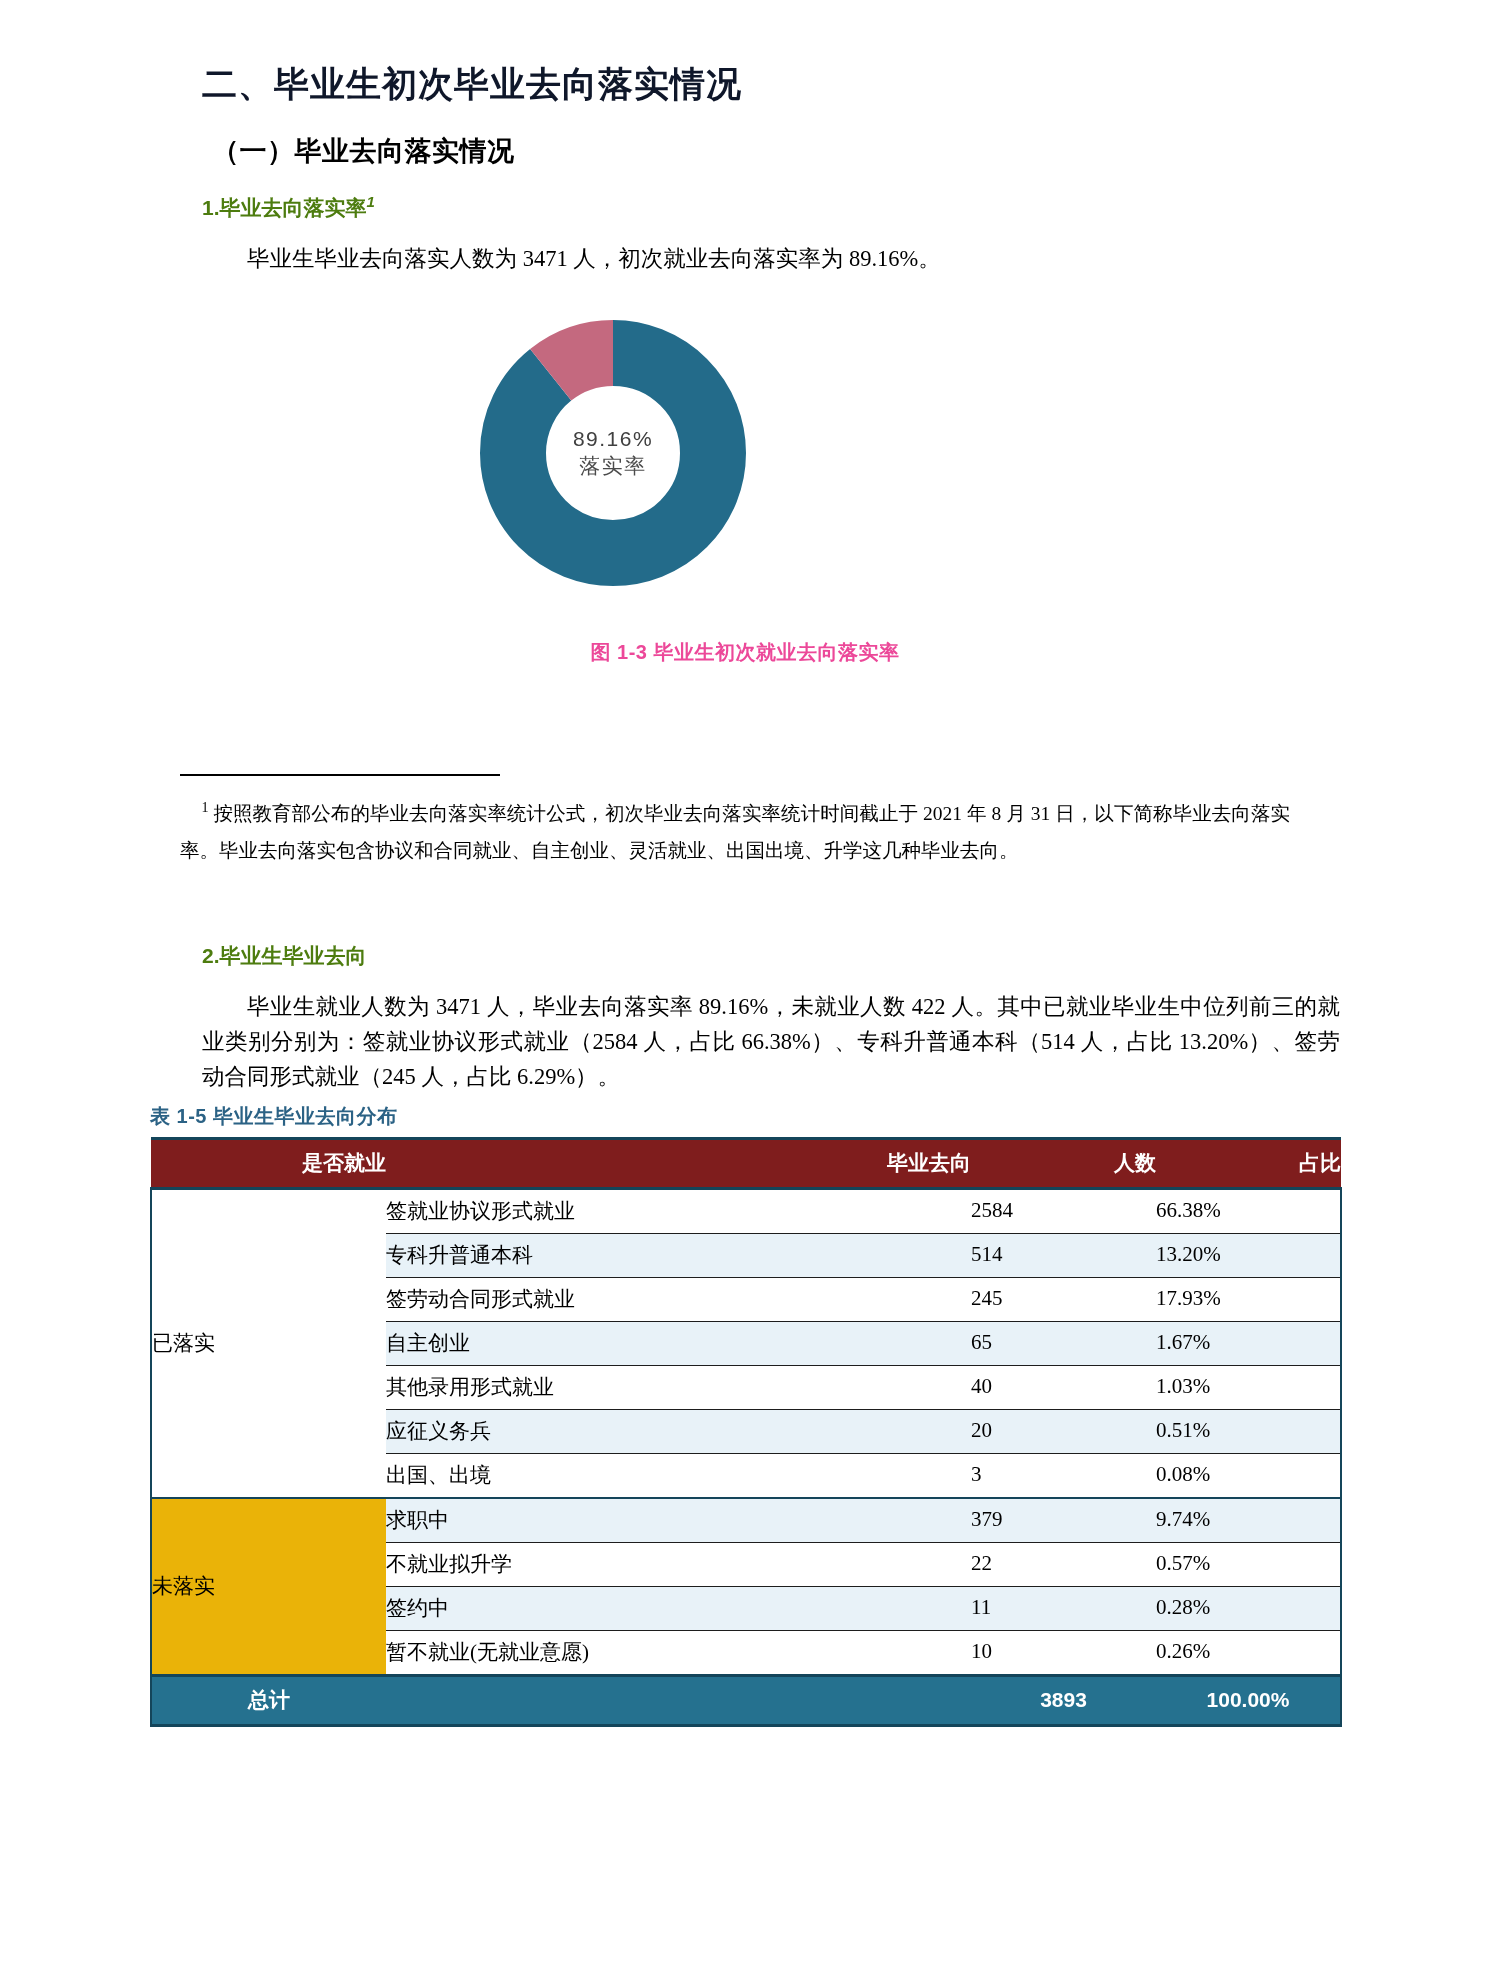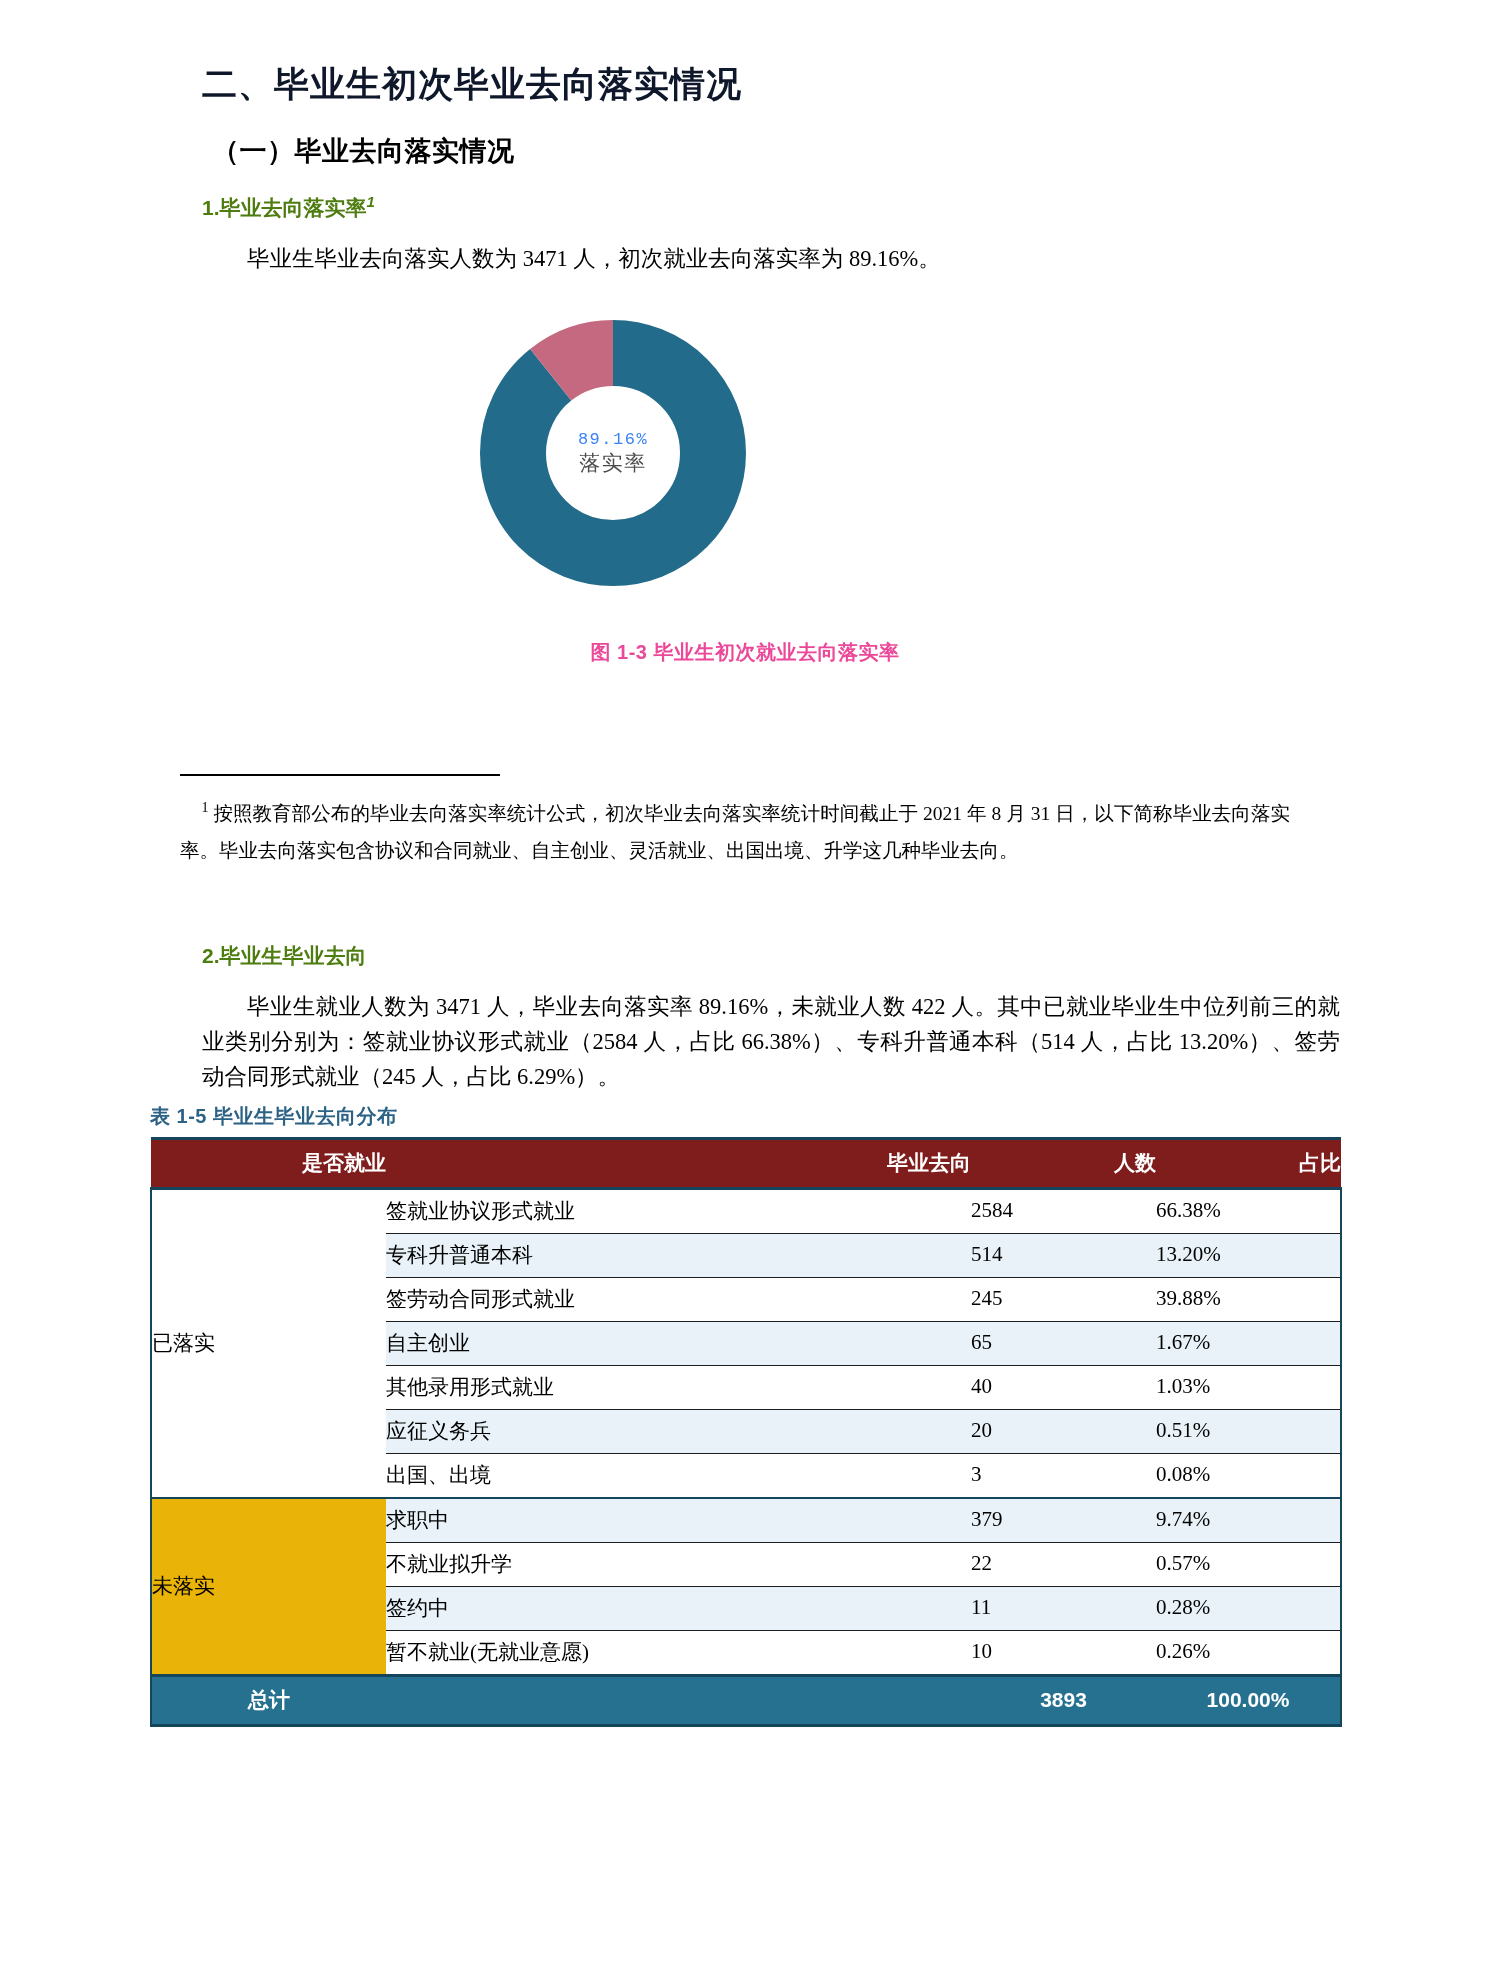--- a/index.html
+++ b/index.html
@@ -96,23 +96,23 @@
     top: 0;
     width: 268px;
     height: 268px;
     display: flex;
     flex-direction: column;
     align-items: center;
     justify-content: center;
     pointer-events: none;
   }
   .donut-pct {
-    font-family: Liberation Mono, monospace;
-    font-size: 17px;
-    color: #3b82f6;
+    font-family: Liberation Sans, sans-serif;
+    font-size: 21px;
+    color: #404040;
     letter-spacing: 1.5px;
     line-height: 1.25;
   }
   .donut-sub {
     font-family: "Liberation Serif", "DejaVu Serif", serif;
     font-size: 21px;
     color: #4b4b4b;
     letter-spacing: 1.5px;
     line-height: 1.25;
   }
@@ -288,21 +288,21 @@
           <td class="datacell right-edge">66.38%</td>
         </tr>
         <tr class="band">
           <td>专科升普通本科</td>
           <td>514</td>
           <td class="right-edge">13.20%</td>
         </tr>
         <tr>
           <td>签劳动合同形式就业</td>
           <td>245</td>
-          <td class="right-edge">39.88%</td>
+          <td class="right-edge">17.93%</td>
         </tr>
         <tr class="band">
           <td>自主创业</td>
           <td>65</td>
           <td class="right-edge">1.67%</td>
         </tr>
         <tr>
           <td>其他录用形式就业</td>
           <td>40</td>
           <td class="right-edge">1.03%</td>

